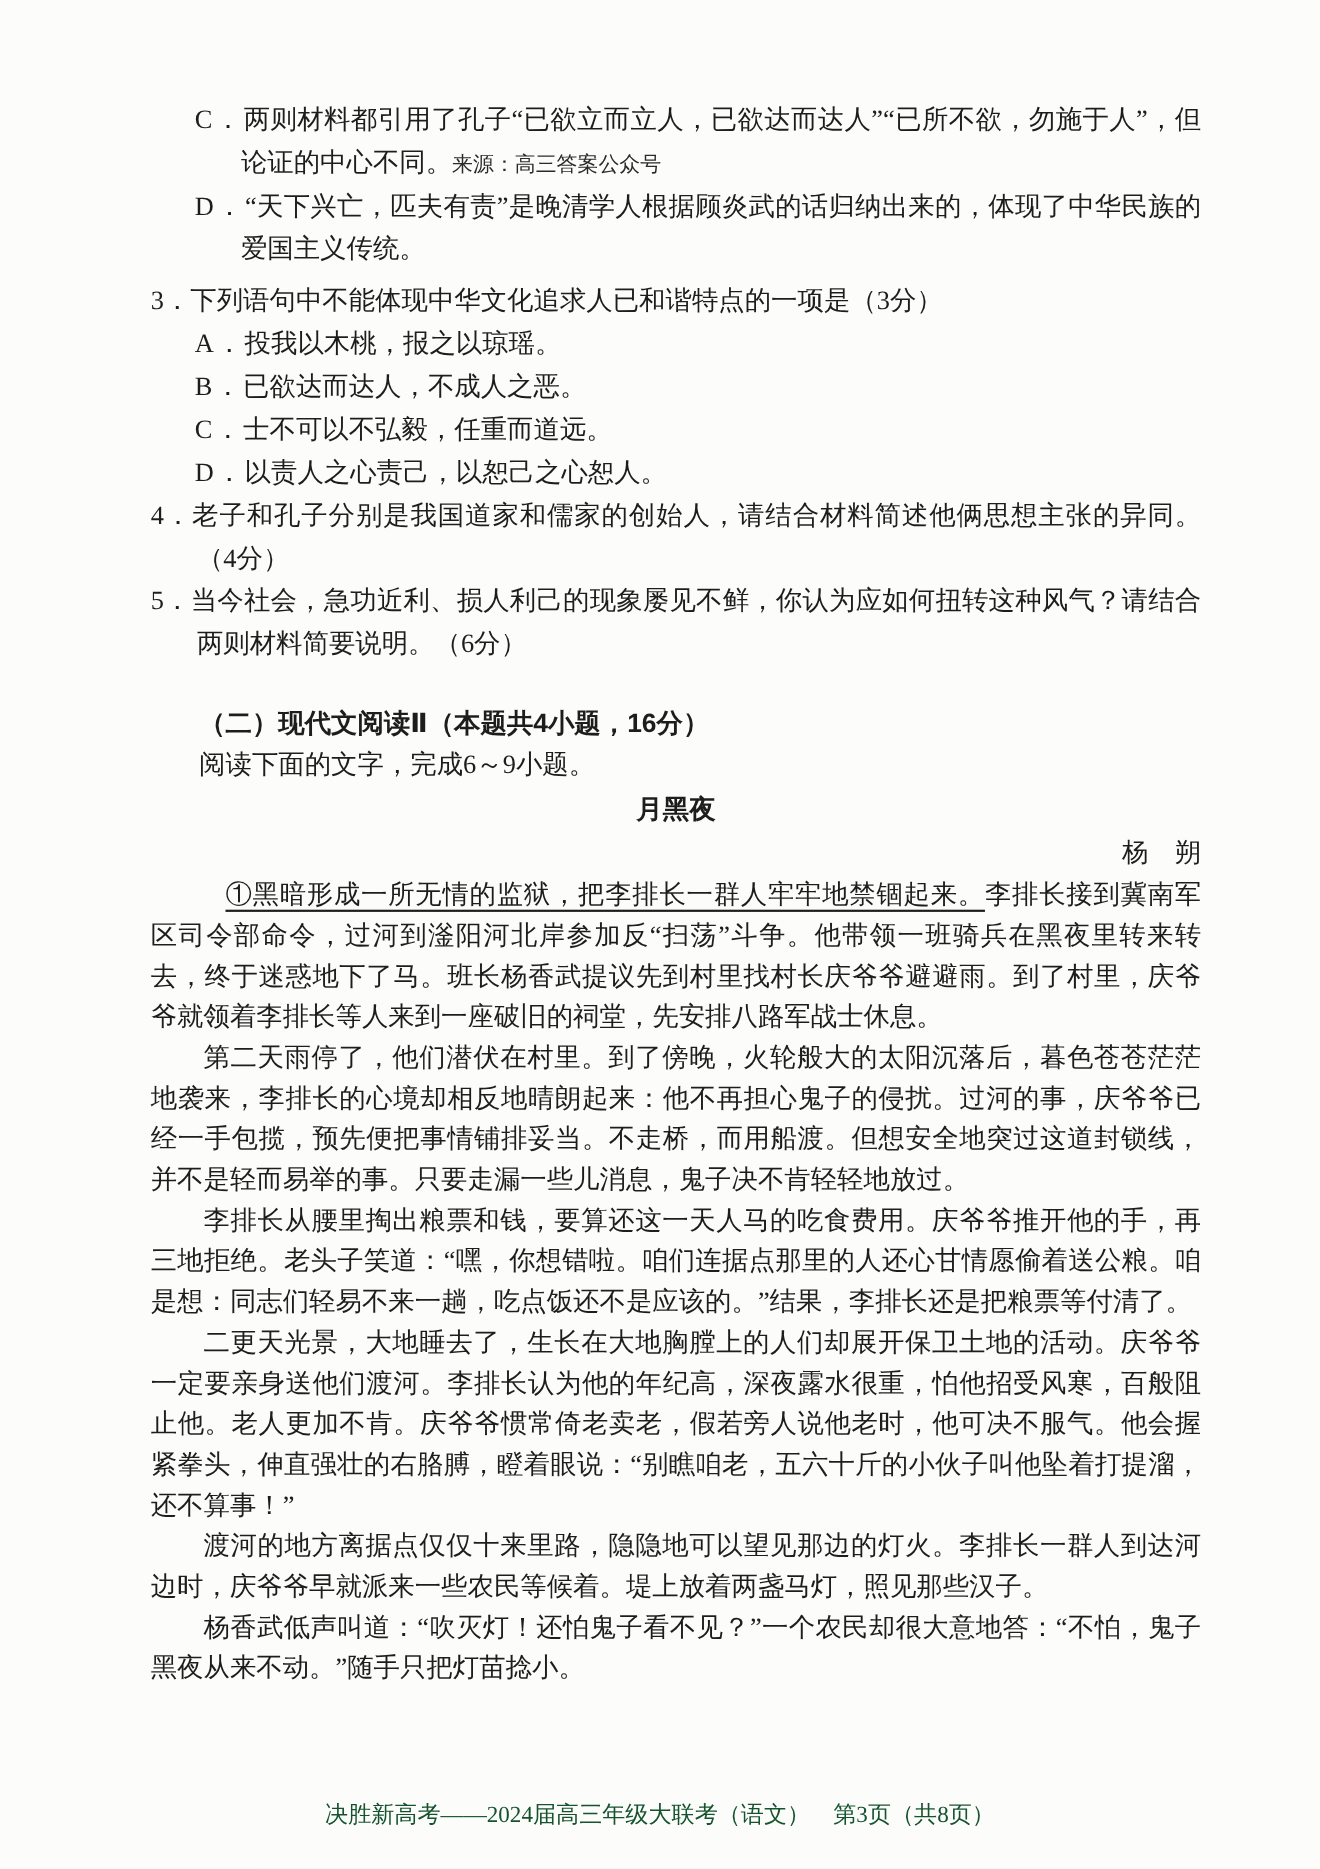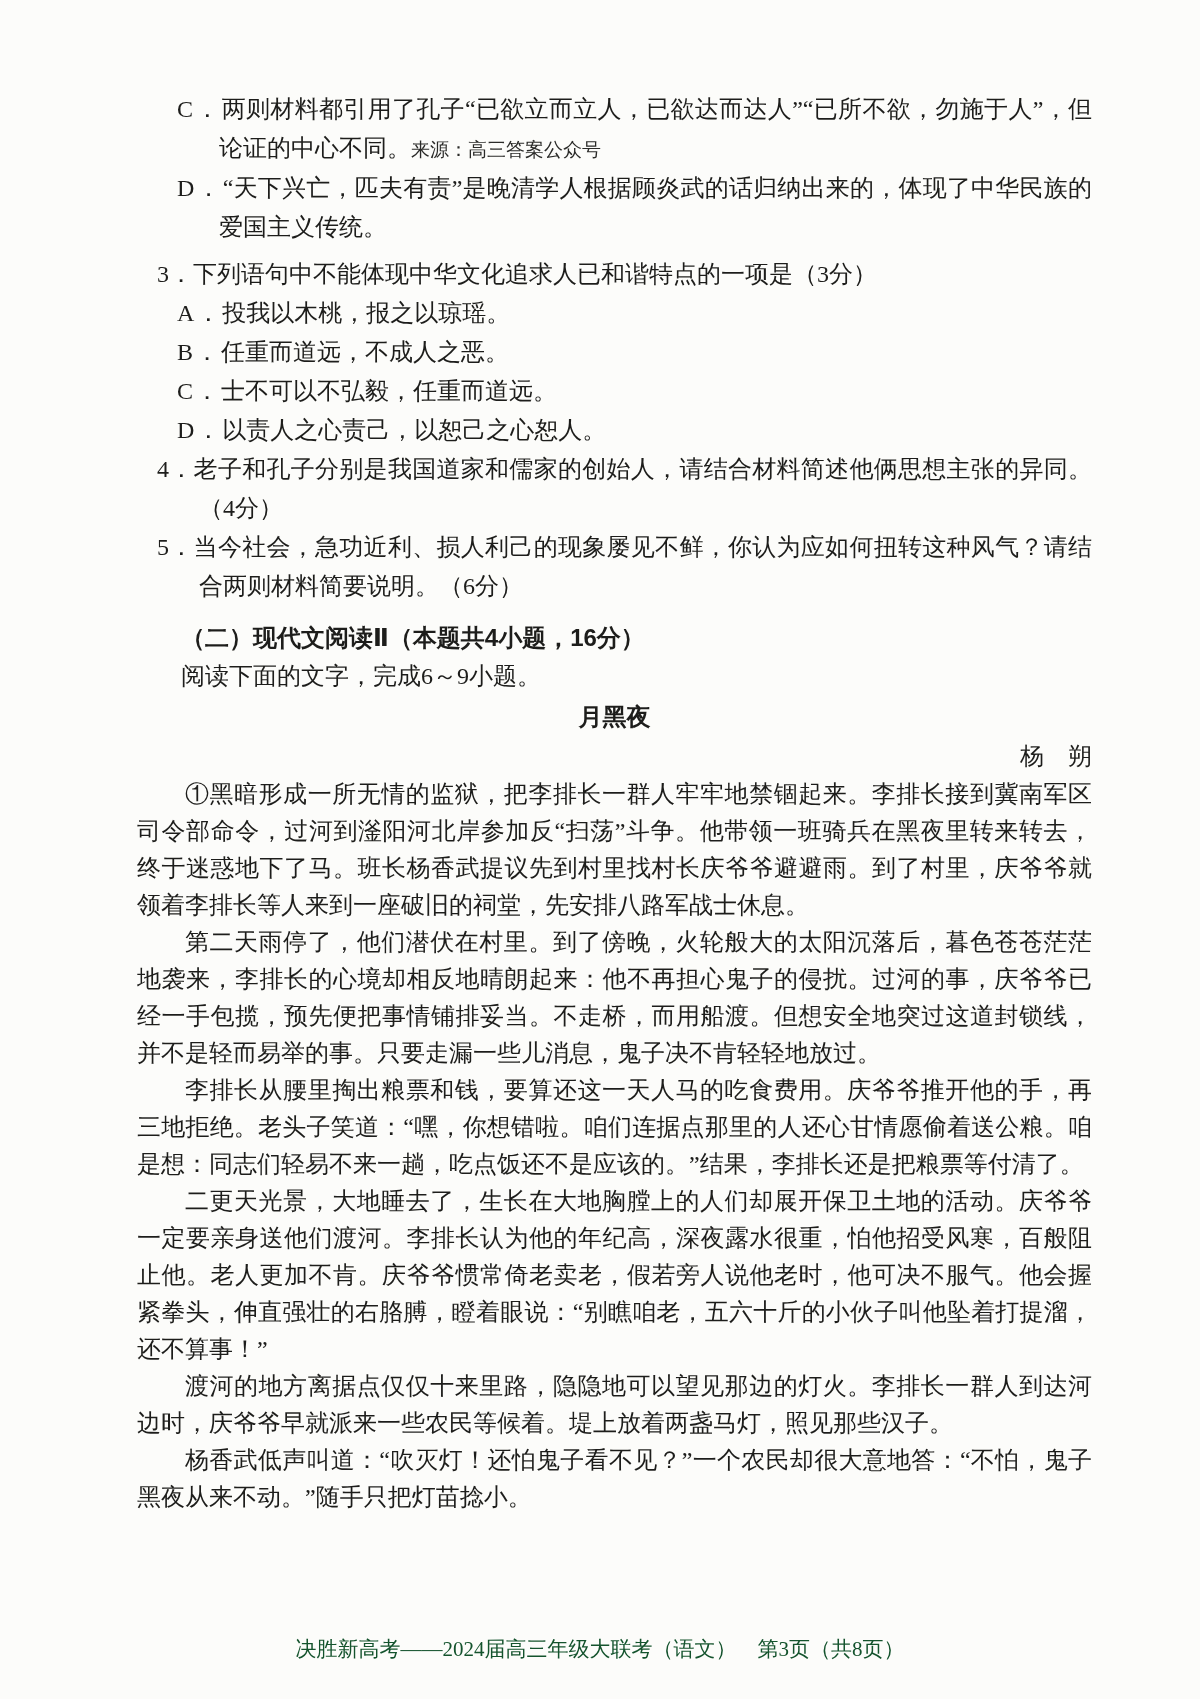--- a/index.html
+++ b/index.html
@@ -25,48 +25,49 @@
   }
   .opt .label { letter-spacing:2px; }
   .source-note {
     font-size:19px;
     color:#2a2a28;
   }
   .question {
     padding-left:42px;
     text-indent:-42px;
     text-align:justify;
-    margin-left:20px;
   }
   .q3 { margin-top:8px; }
   .q3-opts .opt { margin-left:40px; }
   .section-header {
-    margin-top:12px;
+    margin-top:32px;
     margin-left:44px;
     font-weight:bold;
     font-family:"Liberation Sans","DejaVu Sans",sans-serif;
     font-size:24px;
   }
   .instruction { margin-left:44px; }
   .story-title {
     margin-top:2px;
     text-align:center;
     font-weight:bold;
     font-family:Liberation Serif, serif;
   }
   .story-author { text-align:right; }
   .para {
     text-indent:48px;
     text-align:justify;
     line-height:37px;
     margin:0;
   }
   .u {
+    text-decoration:underline;
     text-underline-offset:6px;
     text-decoration-thickness:1.5px;
+    margin-left:20px;
   }
   .footer {
     position:absolute;
     left:0; right:0;
     top:1634px;
     text-align:center;
     font-size:21px;
     line-height:30px;
     color:#14532d;
   }
@@ -84,21 +85,21 @@
   </div>
 
   <div class="question q3">
     <span class="label">3．</span><span>下列语句中不能体现中华文化追求人已和谐特点的一项是（3分）</span>
   </div>
   <div class="q3-opts">
     <div class="opt">
       <span class="label">A．</span><span>投我以木桃，报之以琼瑶。</span>
     </div>
     <div class="opt">
-      <span class="label">B．</span><span>任重而道远，不成人之恶。</span>
+      <span class="label">B．</span><span>已欲达而达人，不成人之恶。</span>
     </div>
     <div class="opt">
       <span class="label">C．</span><span>士不可以不弘毅，任重而道远。</span>
     </div>
     <div class="opt">
       <span class="label">D．</span><span>以责人之心责己，以恕己之心恕人。</span>
     </div>
   </div>
 
   <div class="question">

